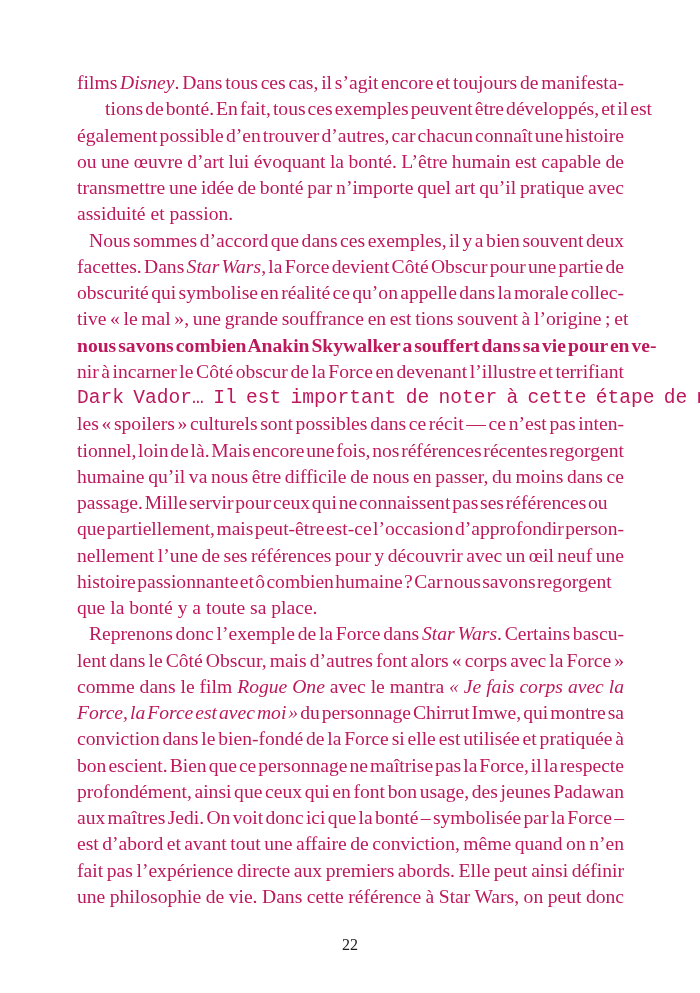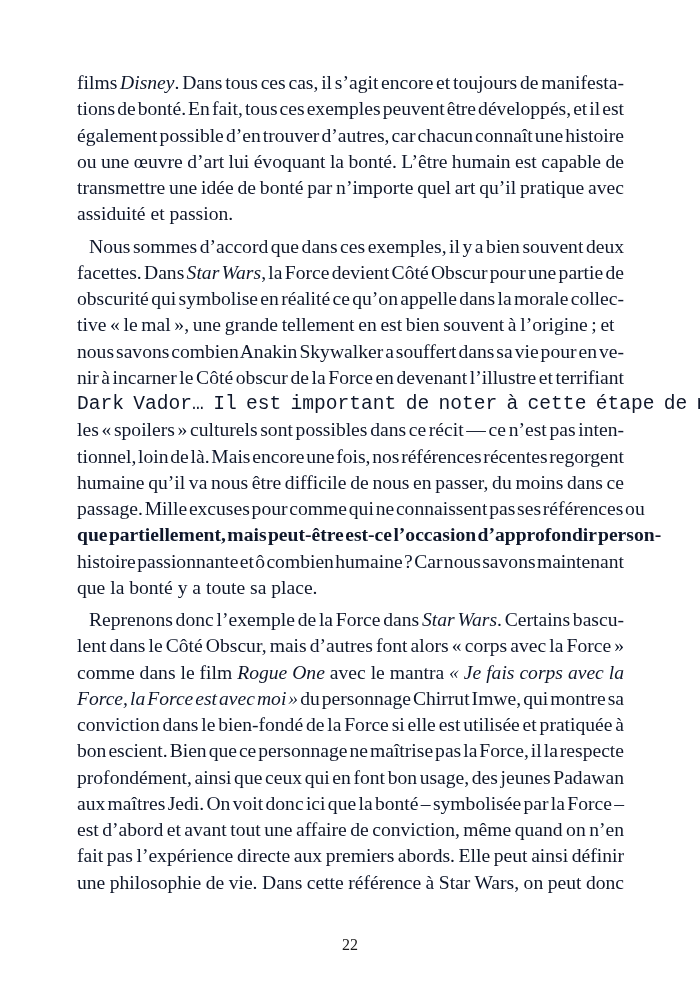--- a/index.html
+++ b/index.html
@@ -2,63 +2,64 @@
 <html><head>
 <meta charset="utf-8">
 <style>
   html, body { margin: 0; padding: 0; background: #ffffff; }
   body { width: 700px; height: 993px; position: relative; overflow: hidden; }
   .page {
     position: absolute; left: 0; top: 0; width: 700px; height: 993px; background: #fff;
   }
   .text-block {
     position: absolute; left: 77px; top: 70px; width: 547px;
-    font-family: "Liberation Serif", serif; font-size: 19.6px; color: #0f172a;
+    font-family: "Liberation Serif", serif; font-size: 19.6px; color: #be185d;
   }
   .line {
     display: block; height: 26.25px; line-height: 26.25px;
     text-align: justify; text-align-last: justify; white-space: nowrap;
   }
   .line.last { text-align-last: left; }
   .line.indent { padding-left: 12px; }
   .para { display: block; }
-  .para + .para { margin-top: 6px; }
+  .para + .para { }
   i { font-style: italic; }
   .page-number {
     position: absolute; left: 0; width: 700px; top: 936px; text-align: center;
     font-family: "Liberation Serif", serif; font-size: 16px; color: #1a1a1a;
   }
 </style>
 </head>
 <body>
 
 <div class="page">
   <div class="text-block" id="text-block">
       <div class="para">
         <span class="line" style="white-space: nowrap; word-spacing: -2.11979px; text-align: left; text-align-last: left;"><span>films </span><i>Disney</i><span>. Dans tous ces cas, il s’agit encore et toujours de manifesta-</span></span>
-        <span class="line" style="white-space: nowrap; word-spacing: -2.8762px; text-align: center; text-align-last: left;"><span>tions de bonté. En fait, tous ces exemples peuvent être développés, et il est</span></span>
+        <span class="line" style="white-space: nowrap; word-spacing: -2.8762px; text-align: center; text-align-last: left; margin-left: 28px;"><span>tions de bonté. En fait, tous ces exemples peuvent être développés, et il est</span></span>
         <span class="line" style="white-space: nowrap; word-spacing: -2.81771px; text-align: left; text-align-last: left;"><span>également possible d’en trouver d’autres, car chacun connaît une histoire</span></span>
         <span class="line" style="white-space: nowrap; word-spacing: -0.467448px; text-align: left; text-align-last: left;"><span>ou une œuvre d’art lui évoquant la bonté. L’être humain est capable de</span></span>
         <span class="line" style="white-space: nowrap; word-spacing: -1.06818px; text-align: left; text-align-last: left;"><span>transmettre une idée de bonté par n’importe quel art qu’il pratique avec</span></span>
         <span class="line last" style="white-space: nowrap;"><span>assiduité et passion.</span></span>
       </div>
       <div class="para">
         <span class="line indent" style="white-space: nowrap; word-spacing: -2.34896px; text-align: left; text-align-last: left;"><span>Nous sommes d’accord que dans ces exemples, il y a bien souvent deux</span></span>
         <span class="line" style="white-space: nowrap; word-spacing: -2.60417px; text-align: right; text-align-last: left;"><span>facettes. Dans </span><i>Star Wars</i><span>, la Force devient Côté Obscur pour une partie de</span></span>
         <span class="line" style="white-space: nowrap; word-spacing: -2.55398px; text-align: left; text-align-last: left;"><span>obscurité qui symbolise en réalité ce qu’on appelle dans la morale collec-</span></span>
-        <span class="line" style="white-space: nowrap; word-spacing: -1.23333px; text-align: left; text-align-last: left;"><span>tive « le mal », une grande tellement en est bien souvent à l’origine ; et</span></span>
-        <span class="line" style="white-space: nowrap; word-spacing: -2.90755px; text-align: center; text-align-last: left;"><span>nous savons combien Anakin Skywalker a souffert dans sa vie pour en ve-</span></span>
+        <span class="line" style="white-space: nowrap; word-spacing: -1.23333px; text-align: left; text-align-last: left;"><span>tive « le mal », une grande souffrance en est tions souvent à l’origine ; et</span></span>
+        <span class="line" style="white-space: nowrap; word-spacing: -2.90755px; text-align: center; text-align-last: left; font-weight: bold;"><span>nous savons combien Anakin Skywalker a souffert dans sa vie pour en ve-</span></span>
         <span class="line" style="white-space: nowrap; word-spacing: -2.32572px; text-align: left; text-align-last: left;"><span>nir à incarner le Côté obscur de la Force en devenant l’illustre et terrifiant</span></span>
         <span class="line" style="white-space: nowrap; word-spacing: -2.46635px; text-align: center; text-align-last: left; font-family: Liberation Mono, monospace;"><span>Dark Vador… Il est important de noter à cette étape de notre aventure que</span></span>
         <span class="line" style="white-space: nowrap; word-spacing: -2.20647px; text-align: center; text-align-last: left;"><span>les « spoilers » culturels sont possibles dans ce récit — ce n’est pas inten-</span></span>
         <span class="line" style="white-space: nowrap; word-spacing: -3.16335px; text-align: left; text-align-last: left;"><span>tionnel, loin de là. Mais encore une fois, nos références récentes regorgent</span></span>
         <span class="line" style="white-space: nowrap; word-spacing: -1.19832px; text-align: left; text-align-last: left;"><span>humaine qu’il va nous être difficile de nous en passer, du moins dans ce</span></span>
-        <span class="line" style="white-space: nowrap; word-spacing: -3.09943px; text-align: left; text-align-last: left;"><span>passage. Mille excuses pour comme qui ne connaissent pas ses références ou</span></span>
-        <span class="line" style="white-space: nowrap; word-spacing: -3.46652px; text-align: right; text-align-last: left; font-weight: bold;"><span>que partiellement, mais peut-être est-ce l’occasion d’approfondir person-</span></span>
-        <span class="line" style="white-space: nowrap; word-spacing: -3.525px; text-align: left; text-align-last: left;"><span>histoire passionnante et ô combien humaine ? Car nous savons maintenant</span></span>
+        <span class="line" style="white-space: nowrap; word-spacing: -3.09943px; text-align: left; text-align-last: left;"><span>passage. Mille servir pour ceux qui ne connaissent pas ses références ou</span></span>
+        <span class="line" style="white-space: nowrap; word-spacing: -3.46652px; text-align: right; text-align-last: left;"><span>que partiellement, mais peut-être est-ce l’occasion d’approfondir person-</span></span>
+        <span class="line" style="white-space: nowrap; word-spacing: -1.38672px; text-align: left; text-align-last: left;"><span>nellement l’une de ses références pour y découvrir avec un œil neuf une</span></span>
+        <span class="line" style="white-space: nowrap; word-spacing: -3.525px; text-align: left; text-align-last: left;"><span>histoire passionnante et ô combien humaine ? Car nous savons regorgent</span></span>
         <span class="line last" style="white-space: nowrap;"><span>que la bonté y a toute sa place.</span></span>
       </div>
       <div class="para">
         <span class="line indent" style="white-space: nowrap; word-spacing: -2.09687px; text-align: left; text-align-last: left;"><span>Reprenons donc l’exemple de la Force dans </span><i>Star Wars</i><span>. Certains bascu-</span></span>
         <span class="line" style="white-space: nowrap; word-spacing: -1.79799px; text-align: left; text-align-last: left;"><span>lent dans le Côté Obscur, mais d’autres font alors « corps avec la Force »</span></span>
         <span class="line" style="white-space: nowrap; word-spacing: 0.0502232px; text-align: left; text-align-last: left;"><span>comme dans le film </span><i>Rogue One</i><span> avec le mantra </span><i>« Je fais corps avec la</i></span>
         <span class="line" style="white-space: nowrap; word-spacing: -2.88942px; text-align: left; text-align-last: left;"><i>Force, la Force est avec moi »</i><span> du personnage Chirrut Imwe, qui montre sa</span></span>
         <span class="line" style="white-space: nowrap; word-spacing: -2.07692px; text-align: left; text-align-last: left;"><span>conviction dans le bien-fondé de la Force si elle est utilisée et pratiquée à</span></span>
         <span class="line" style="white-space: nowrap; word-spacing: -2.91346px; text-align: left; text-align-last: left;"><span>bon escient. Bien que ce personnage ne maîtrise pas la Force, il la respecte</span></span>
         <span class="line" style="white-space: nowrap; word-spacing: -2.26136px; text-align: left; text-align-last: left;"><span>profondément, ainsi que ceux qui en font bon usage, des jeunes Padawan</span></span>

